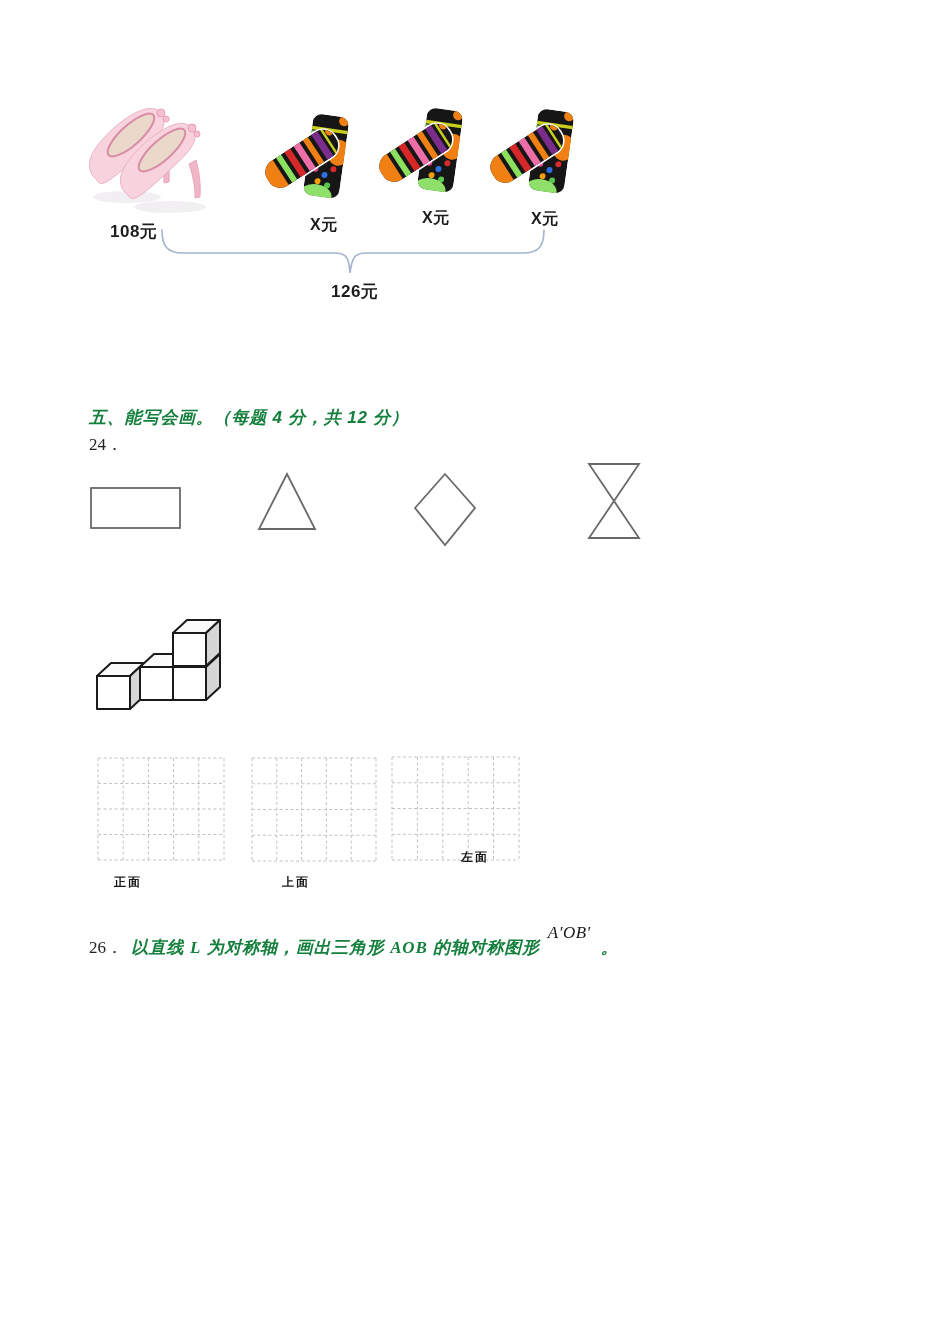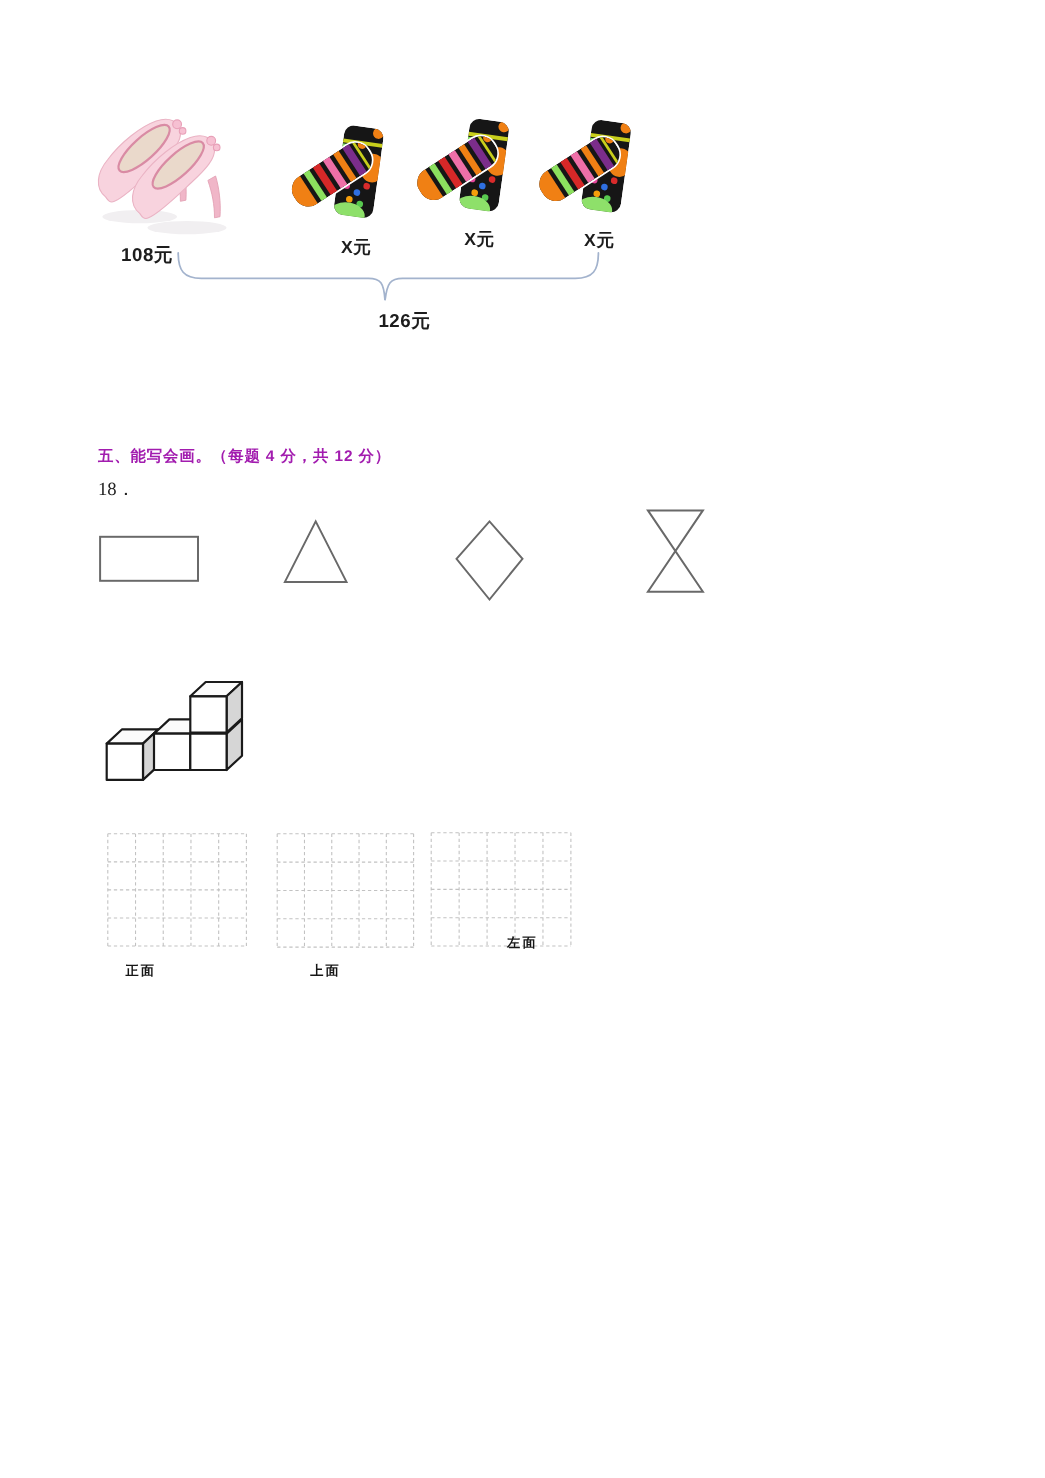--- a/index.html
+++ b/index.html
@@ -1,20 +1,20 @@
 <!DOCTYPE html>
 <html><head>
 <meta charset="utf-8">
 <style>
   html,body{margin:0;padding:0;background:#ffffff;}
   .page{position:relative;width:950px;height:1133px;background:#ffffff;overflow:hidden;
         font-family:"Liberation Sans",sans-serif;color:#161616;margin-left:42px;}
   .abs{position:absolute;}
   .price{font-weight:700;font-size:17px;color:#1d1d1d;letter-spacing:0.5px;}
-  .cjk{font-weight:700;letter-spacing:0.8px;font-size:14px;color:#a21caf;}
+  .cjk{font-weight:700;letter-spacing:0.8px;font-size:17px;color:#15803d;font-style:italic;}
   .qnum{font-family:"Liberation Serif",serif;font-weight:400;font-size:17px;color:#222;
         letter-spacing:0;margin-right:8px;}
   .qline{display:flex;align-items:baseline;}
   .viewlabel{font-weight:600;font-size:12px;letter-spacing:2px;color:#161616;}
   .math-raised{font-family:"Liberation Serif",serif;font-style:italic;font-weight:400;
         font-size:17px;position:relative;top:-15px;margin-left:8px;letter-spacing:0.5px;}
   .q26-end{margin-left:10px;}
   svg{display:block;}
 </style>
 </head>
@@ -94,26 +94,26 @@
     </svg>
 
   <div class="abs price" style="left:268px;top:215px;font-size:16px">X元</div>
   <div class="abs price" style="left:380px;top:208px;font-size:16px">X元</div>
   <div class="abs price" style="left:489px;top:209px;font-size:16px">X元</div>
 
   <svg class="abs" style="left:115px;top:226px" width="395" height="58" viewBox="0 0 395 58">
     <path d="M5,4 C5,20 10,27 26,27 L178,27 C189,27 192,31 193,47 C195,31 198,27 209,27 L366,27 C382,27 387,20 387,4" fill="none" stroke="#a3b3cd" stroke-width="1.6" stroke-linecap="round"></path>
   </svg>
 
-  <div class="abs price" style="left:302px;top:280px">126元</div>
+  <div class="abs price" style="left:289px;top:280px">126元</div>
 
   <div class="abs cjk" style="left:47px;top:406px">五、能写会画。（每题 4 分，共 12 分）</div>
 
   <div class="abs qline" style="left:47px;top:433px">
-    <span class="qnum">18．</span>
+    <span class="qnum">24．</span>
   </div>
 
   <svg class="abs" style="left:40px;top:458px" width="580" height="100" viewBox="0 0 580 100" fill="none" stroke="#696969" stroke-width="1.8" stroke-linejoin="miter">
     <rect x="9" y="30" width="89" height="40"></rect>
     <polygon points="205,16 177,71 233,71"></polygon>
     <polygon points="333,50 363,16 393,50 363,87"></polygon>
     <path d="M507,6 L557,6 L507,80 L557,80 Z"></path>
   </svg>
 
 
@@ -137,14 +137,20 @@
   <svg class="abs" style="left:50px;top:750px" width="445" height="120" viewBox="0 0 445 120">
     <path fill="none" stroke="#c2c2c2" stroke-width="1" stroke-dasharray="3 2.5" d="M6,8V110M31.2,8V110M56.4,8V110M81.6,8V110M106.8,8V110M132,8V110M6,8H132M6,33.5H132M6,59H132M6,84.5H132M6,110H132"></path>
     <path fill="none" stroke="#c2c2c2" stroke-width="1" stroke-dasharray="3 2.5" d="M160,8V111M184.8,8V111M209.6,8V111M234.4,8V111M259.2,8V111M284,8V111M160,8H284M160,33.75H284M160,59.5H284M160,85.25H284M160,111H284"></path>
     <path fill="none" stroke="#c2c2c2" stroke-width="1" stroke-dasharray="3 2.5" d="M300,7V110M325.4,7V110M350.8,7V110M376.2,7V110M401.6,7V110M427,7V110M300,7H427M300,32.75H427M300,58.5H427M300,84.25H427M300,110H427"></path>
   </svg>
 
   <div class="abs viewlabel" style="left:72px;top:874px">正面</div>
   <div class="abs viewlabel" style="left:240px;top:874px">上面</div>
   <div class="abs viewlabel" style="left:419px;top:849px">左面</div>
 
+  <div class="abs qline" style="left:47px;top:936px;align-items:baseline">
+    <span class="qnum">26．</span>
+    <span class="cjk"><span>以直线 </span><span style="font-family:'Liberation Serif',serif">L</span><span> 为对称轴，画出三角形 </span><span style="font-family:'Liberation Serif',serif">AOB</span><span> 的轴对称图形</span></span>
+    <span class="math-raised">A′OB′</span>
+    <span class="cjk q26-end">。</span>
+  </div>
 
 </div>
 
 </body></html>

